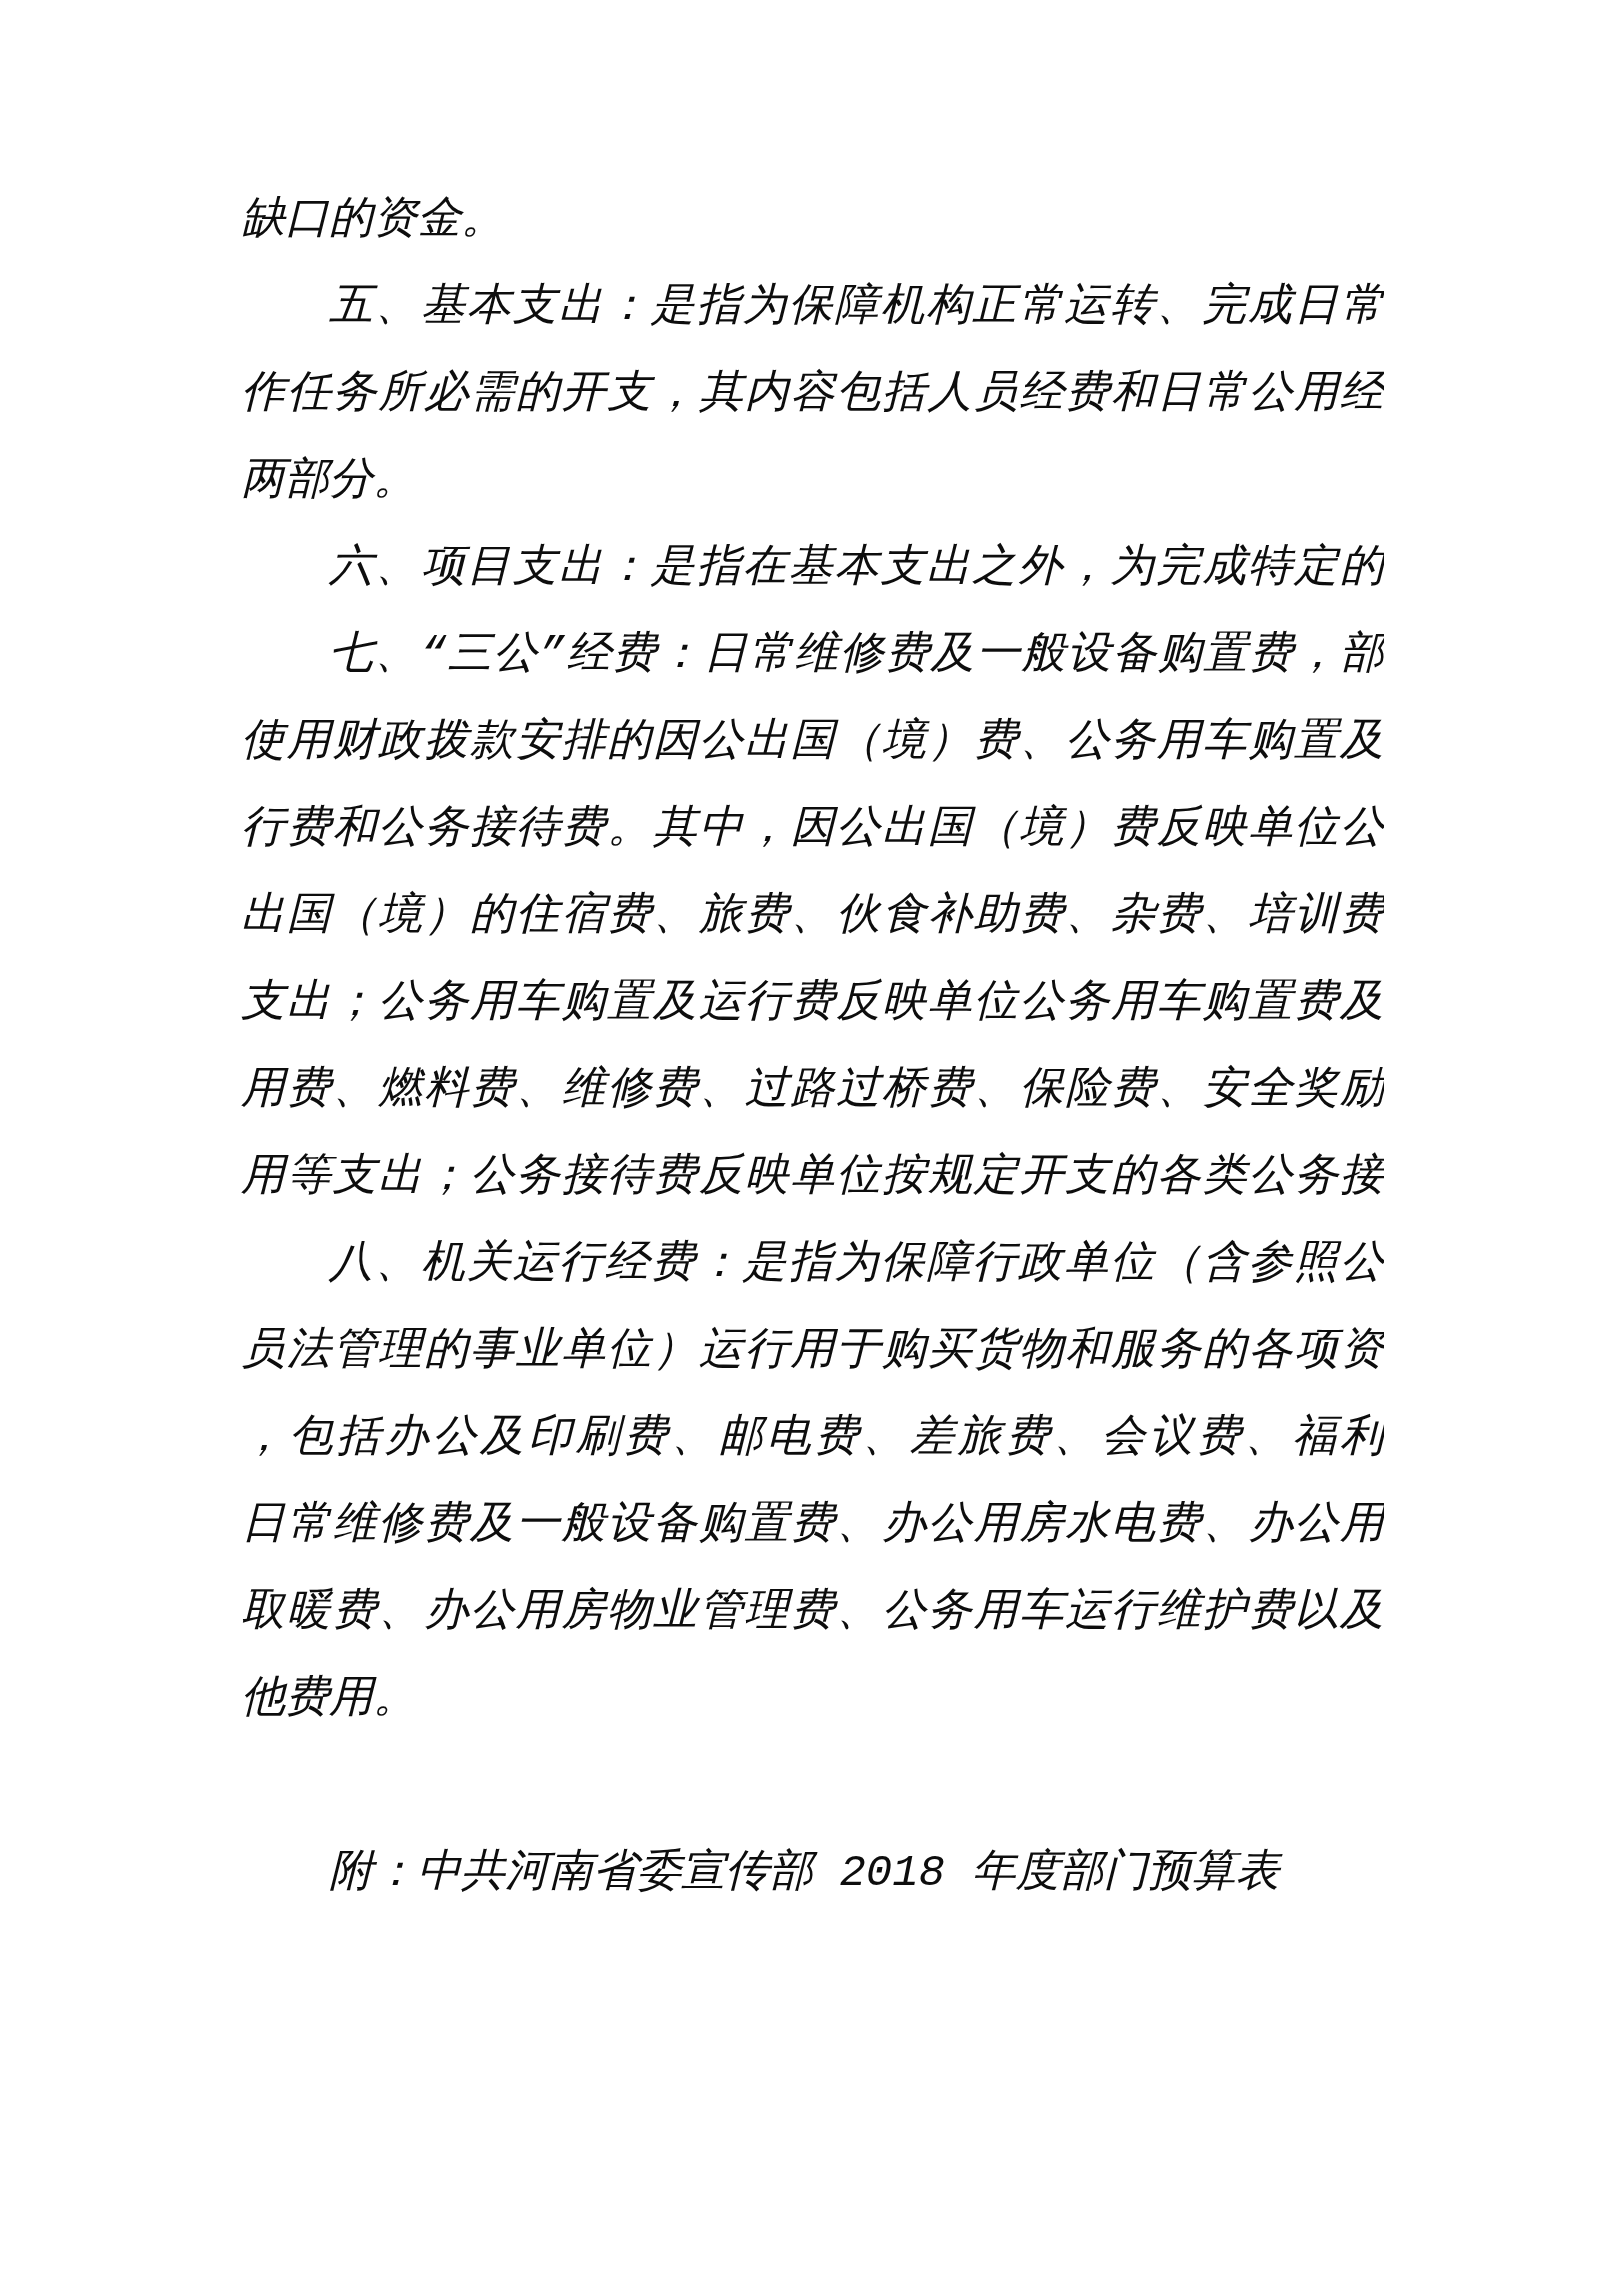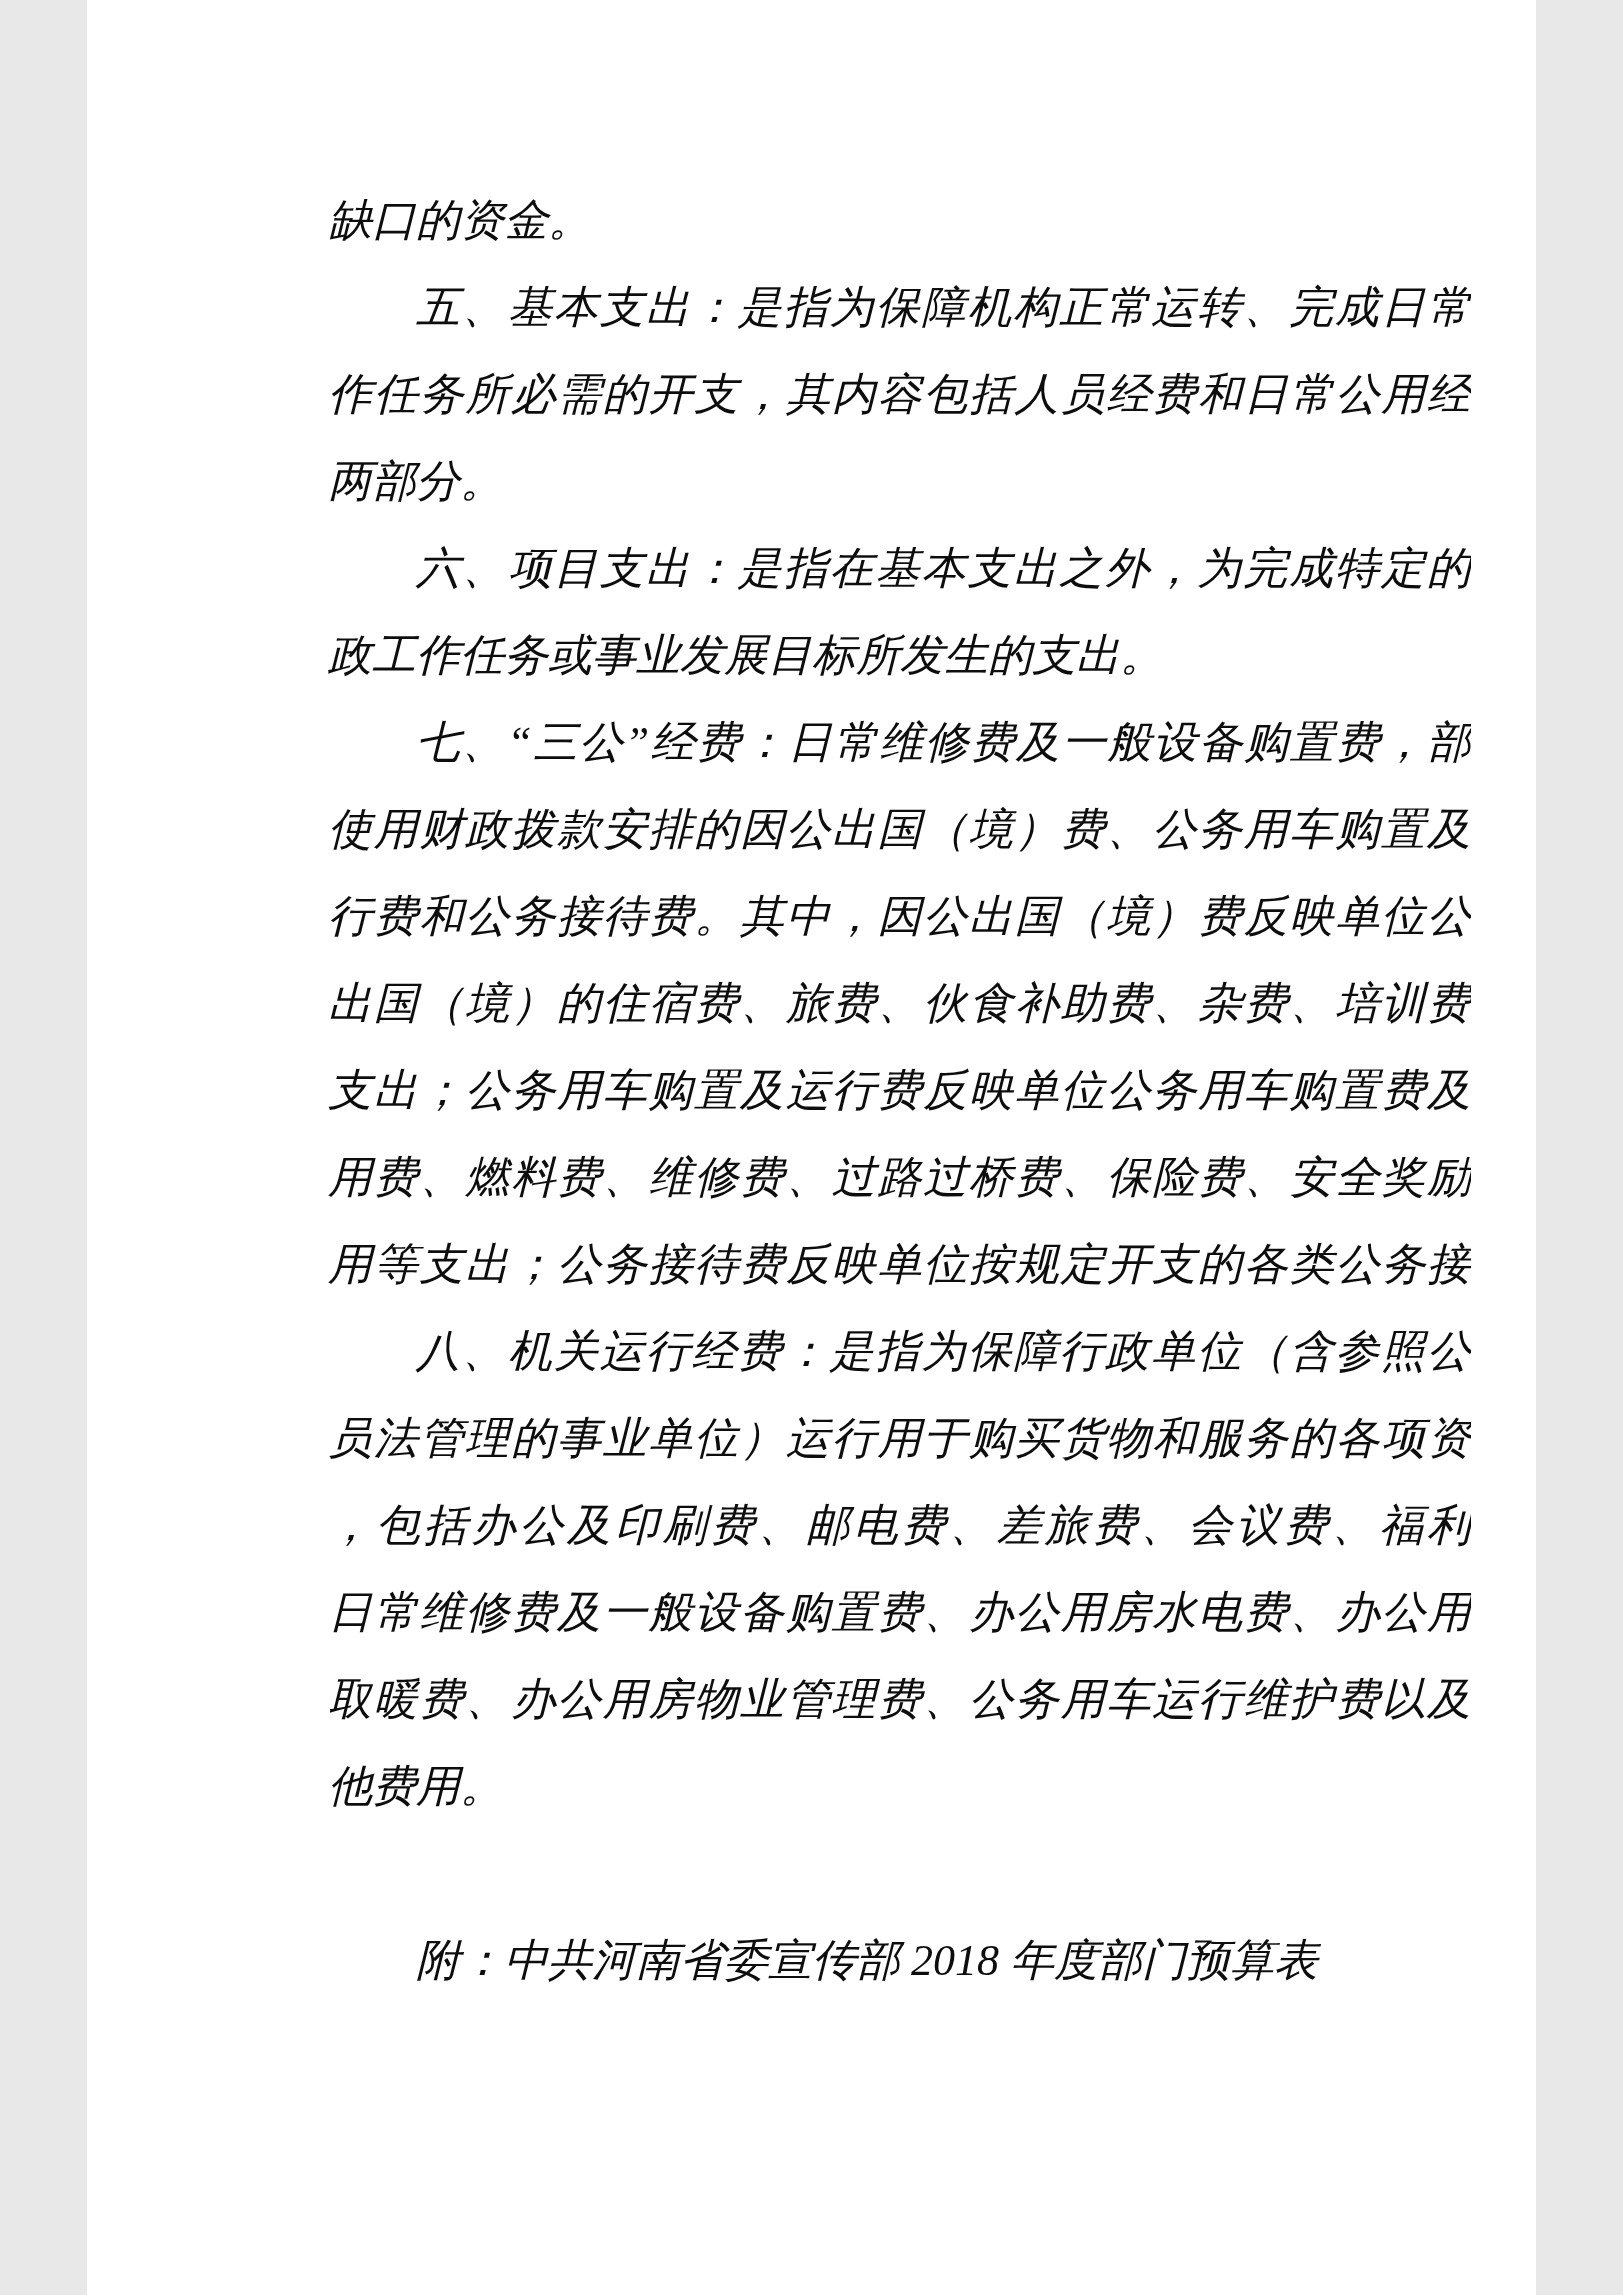--- a/index.html
+++ b/index.html
@@ -2,26 +2,26 @@
 <html lang="zh" style="font-size:10.5px"><head>
 <meta charset="utf-8">
 <style>
   html, body {
     margin: 0;
     padding: 0;
     background: #e8e8e8;
   }
   .page {
     position: relative;
-    width: 1449px;
+    width: 1623px;
     height: 2295px;
     background: #ffffff;
     margin: 0 auto;
     overflow: hidden;
-    font-family: Liberation Serif, serif;
+    font-family: Liberation Mono, monospace;
   }
   .textblock {
     position: absolute;
     left: 241px;
     top: 177px;
     width: 1143px;
     color: #0d0d0d;
     font-size: 44px;
     font-style: italic; 
   }
@@ -49,21 +49,20 @@
 </head>
 <body>
 
 <div class="page">
   <div class="textblock">
     <div class="line end">缺口的资金。</div>
     <div class="line indent">五、基本支出：是指为保障机构正常运转、完成日常工</div>
     <div class="line">作任务所必需的开支，其内容包括人员经费和日常公用经费</div>
     <div class="line end">两部分。</div>
     <div class="line indent">六、项目支出：是指在基本支出之外，为完成特定的行</div>
-    <div class="line end">政工作任务或事业发展目标所发生的支出。</div>
     <div class="line indent">七、“三公”经费：日常维修费及一般设备购置费，部门</div>
     <div class="line">使用财政拨款安排的因公出国（境）费、公务用车购置及运</div>
     <div class="line">行费和公务接待费。其中，因公出国（境）费反映单位公务</div>
     <div class="line">出国（境）的住宿费、旅费、伙食补助费、杂费、培训费等</div>
     <div class="line">支出；公务用车购置及运行费反映单位公务用车购置费及租</div>
     <div class="line">用费、燃料费、维修费、过路过桥费、保险费、安全奖励费</div>
     <div class="line">用等支出；公务接待费反映单位按规定开支的各类公务接待</div>
     <div class="line indent">八、机关运行经费：是指为保障行政单位（含参照公务</div>
     <div class="line">员法管理的事业单位）运行用于购买货物和服务的各项资金</div>
     <div class="line">，包括办公及印刷费、邮电费、差旅费、会议费、福利费、</div>

